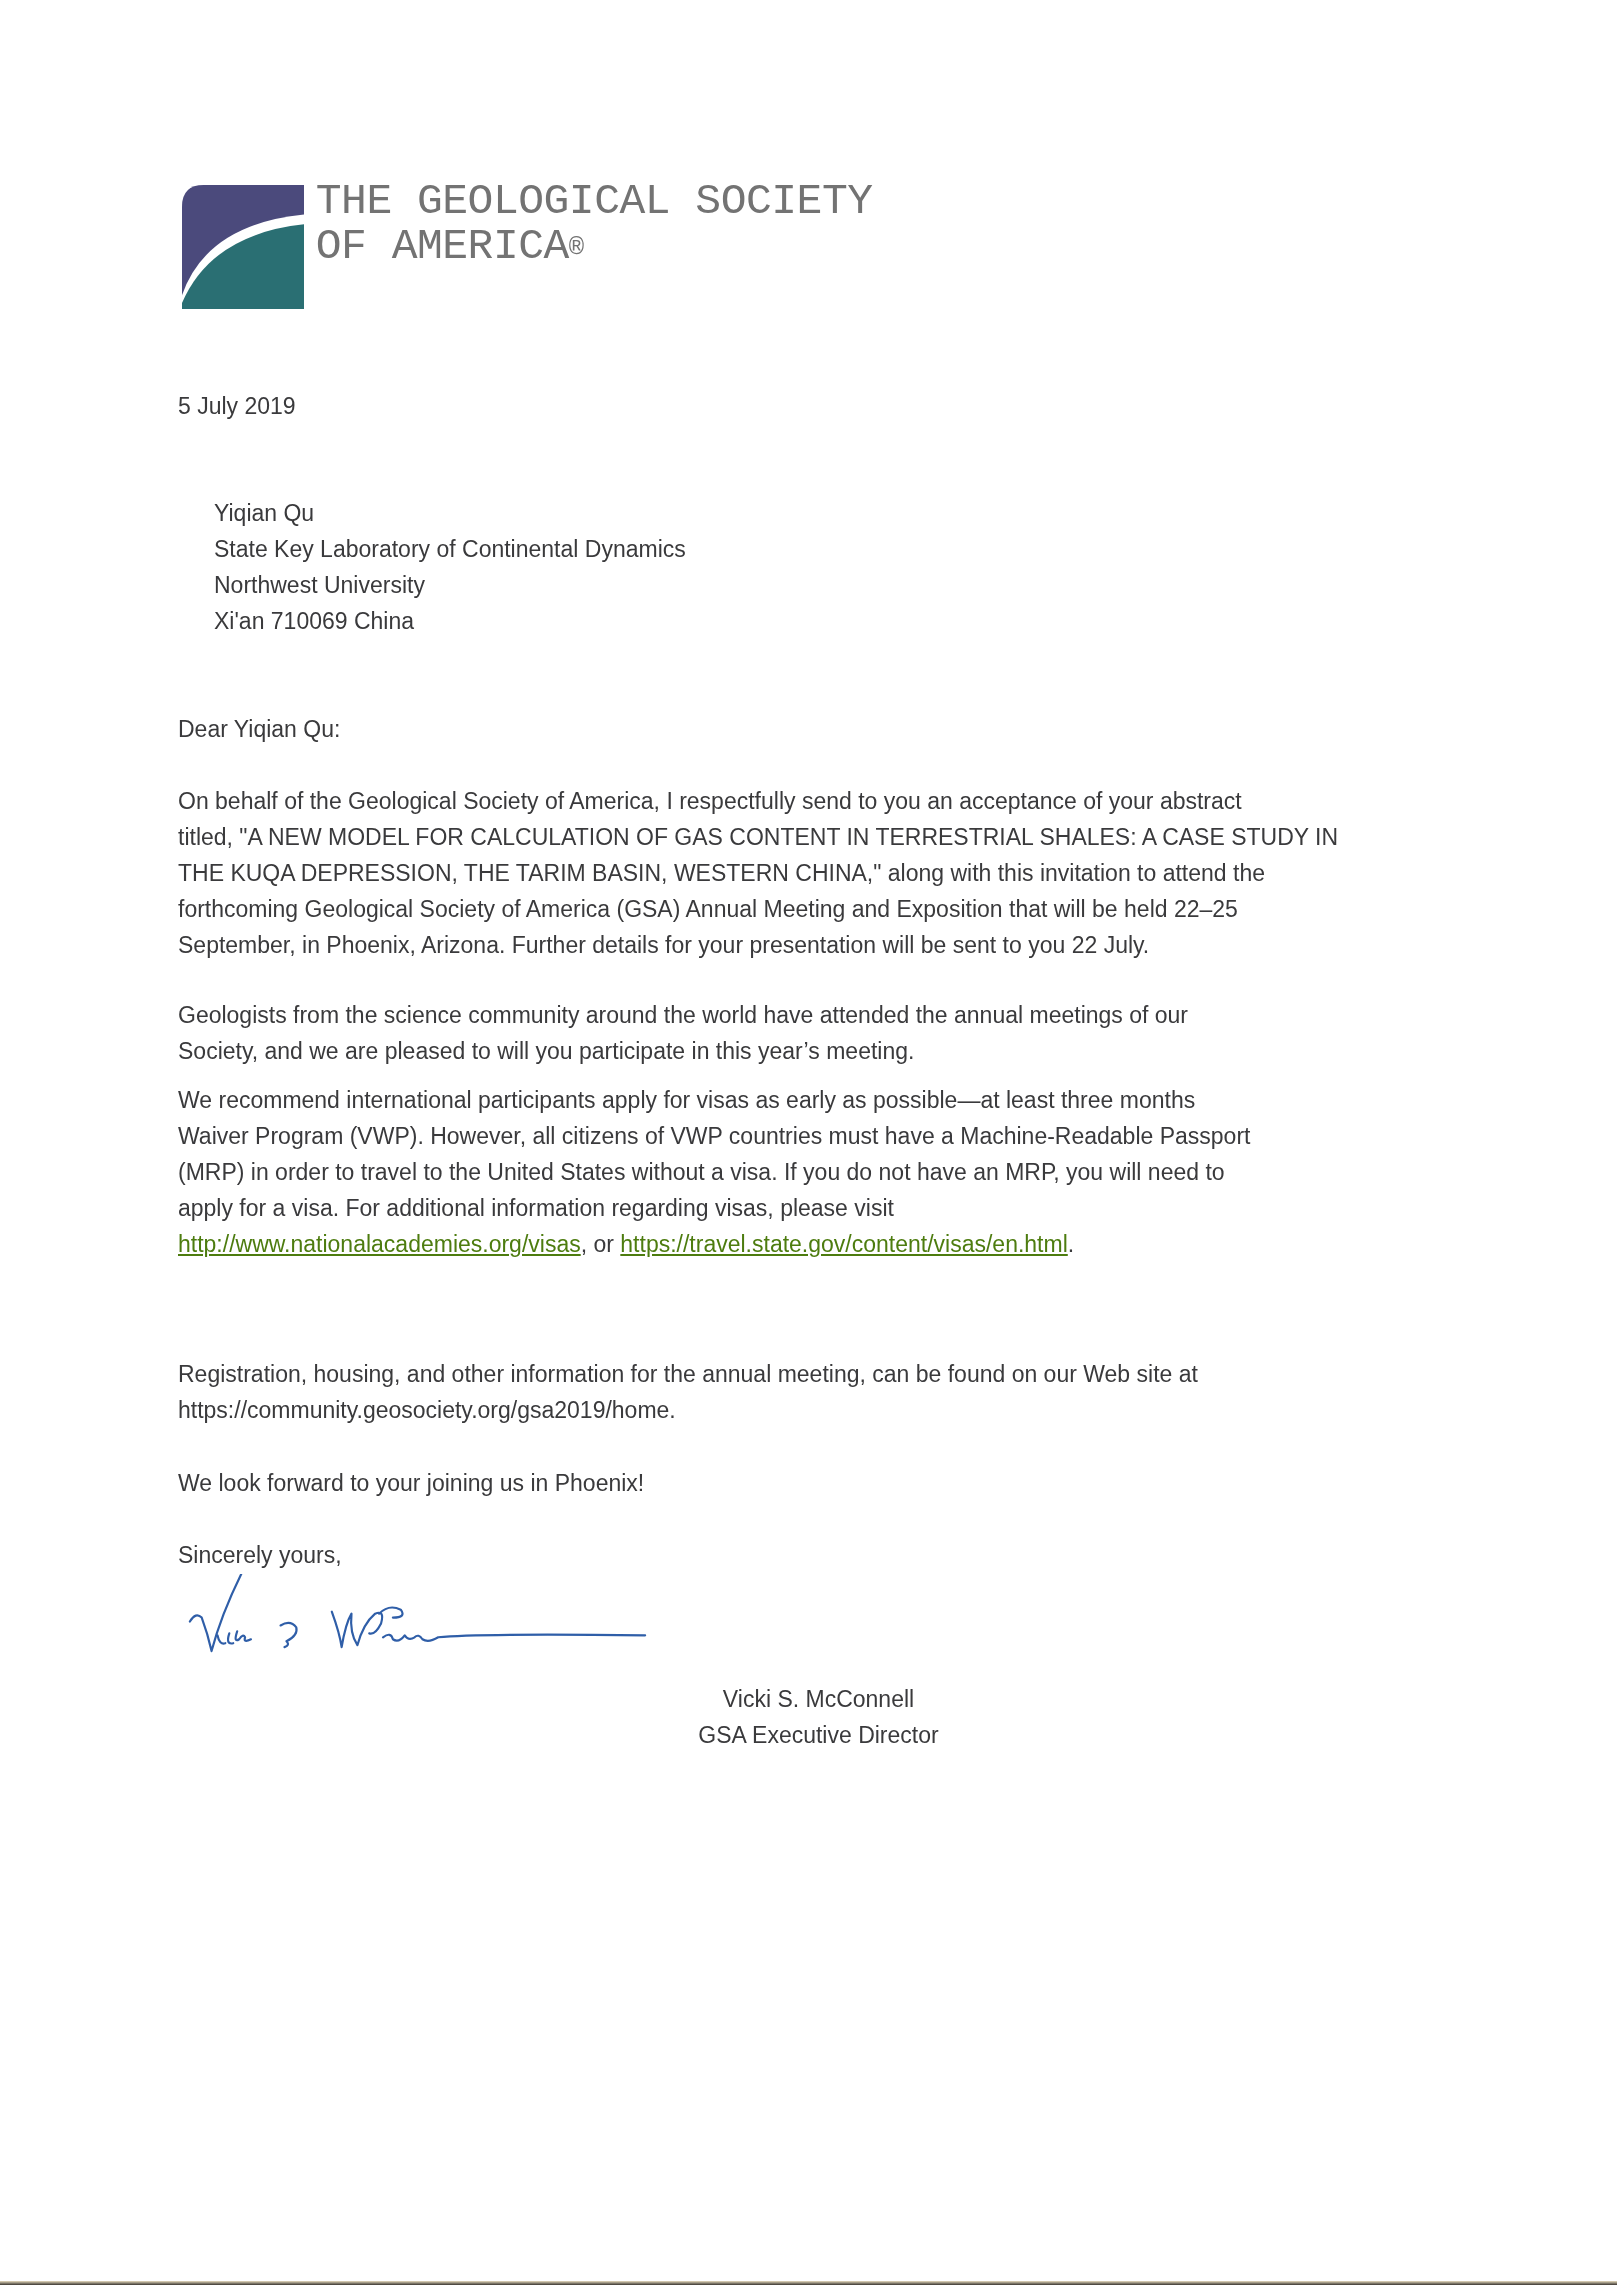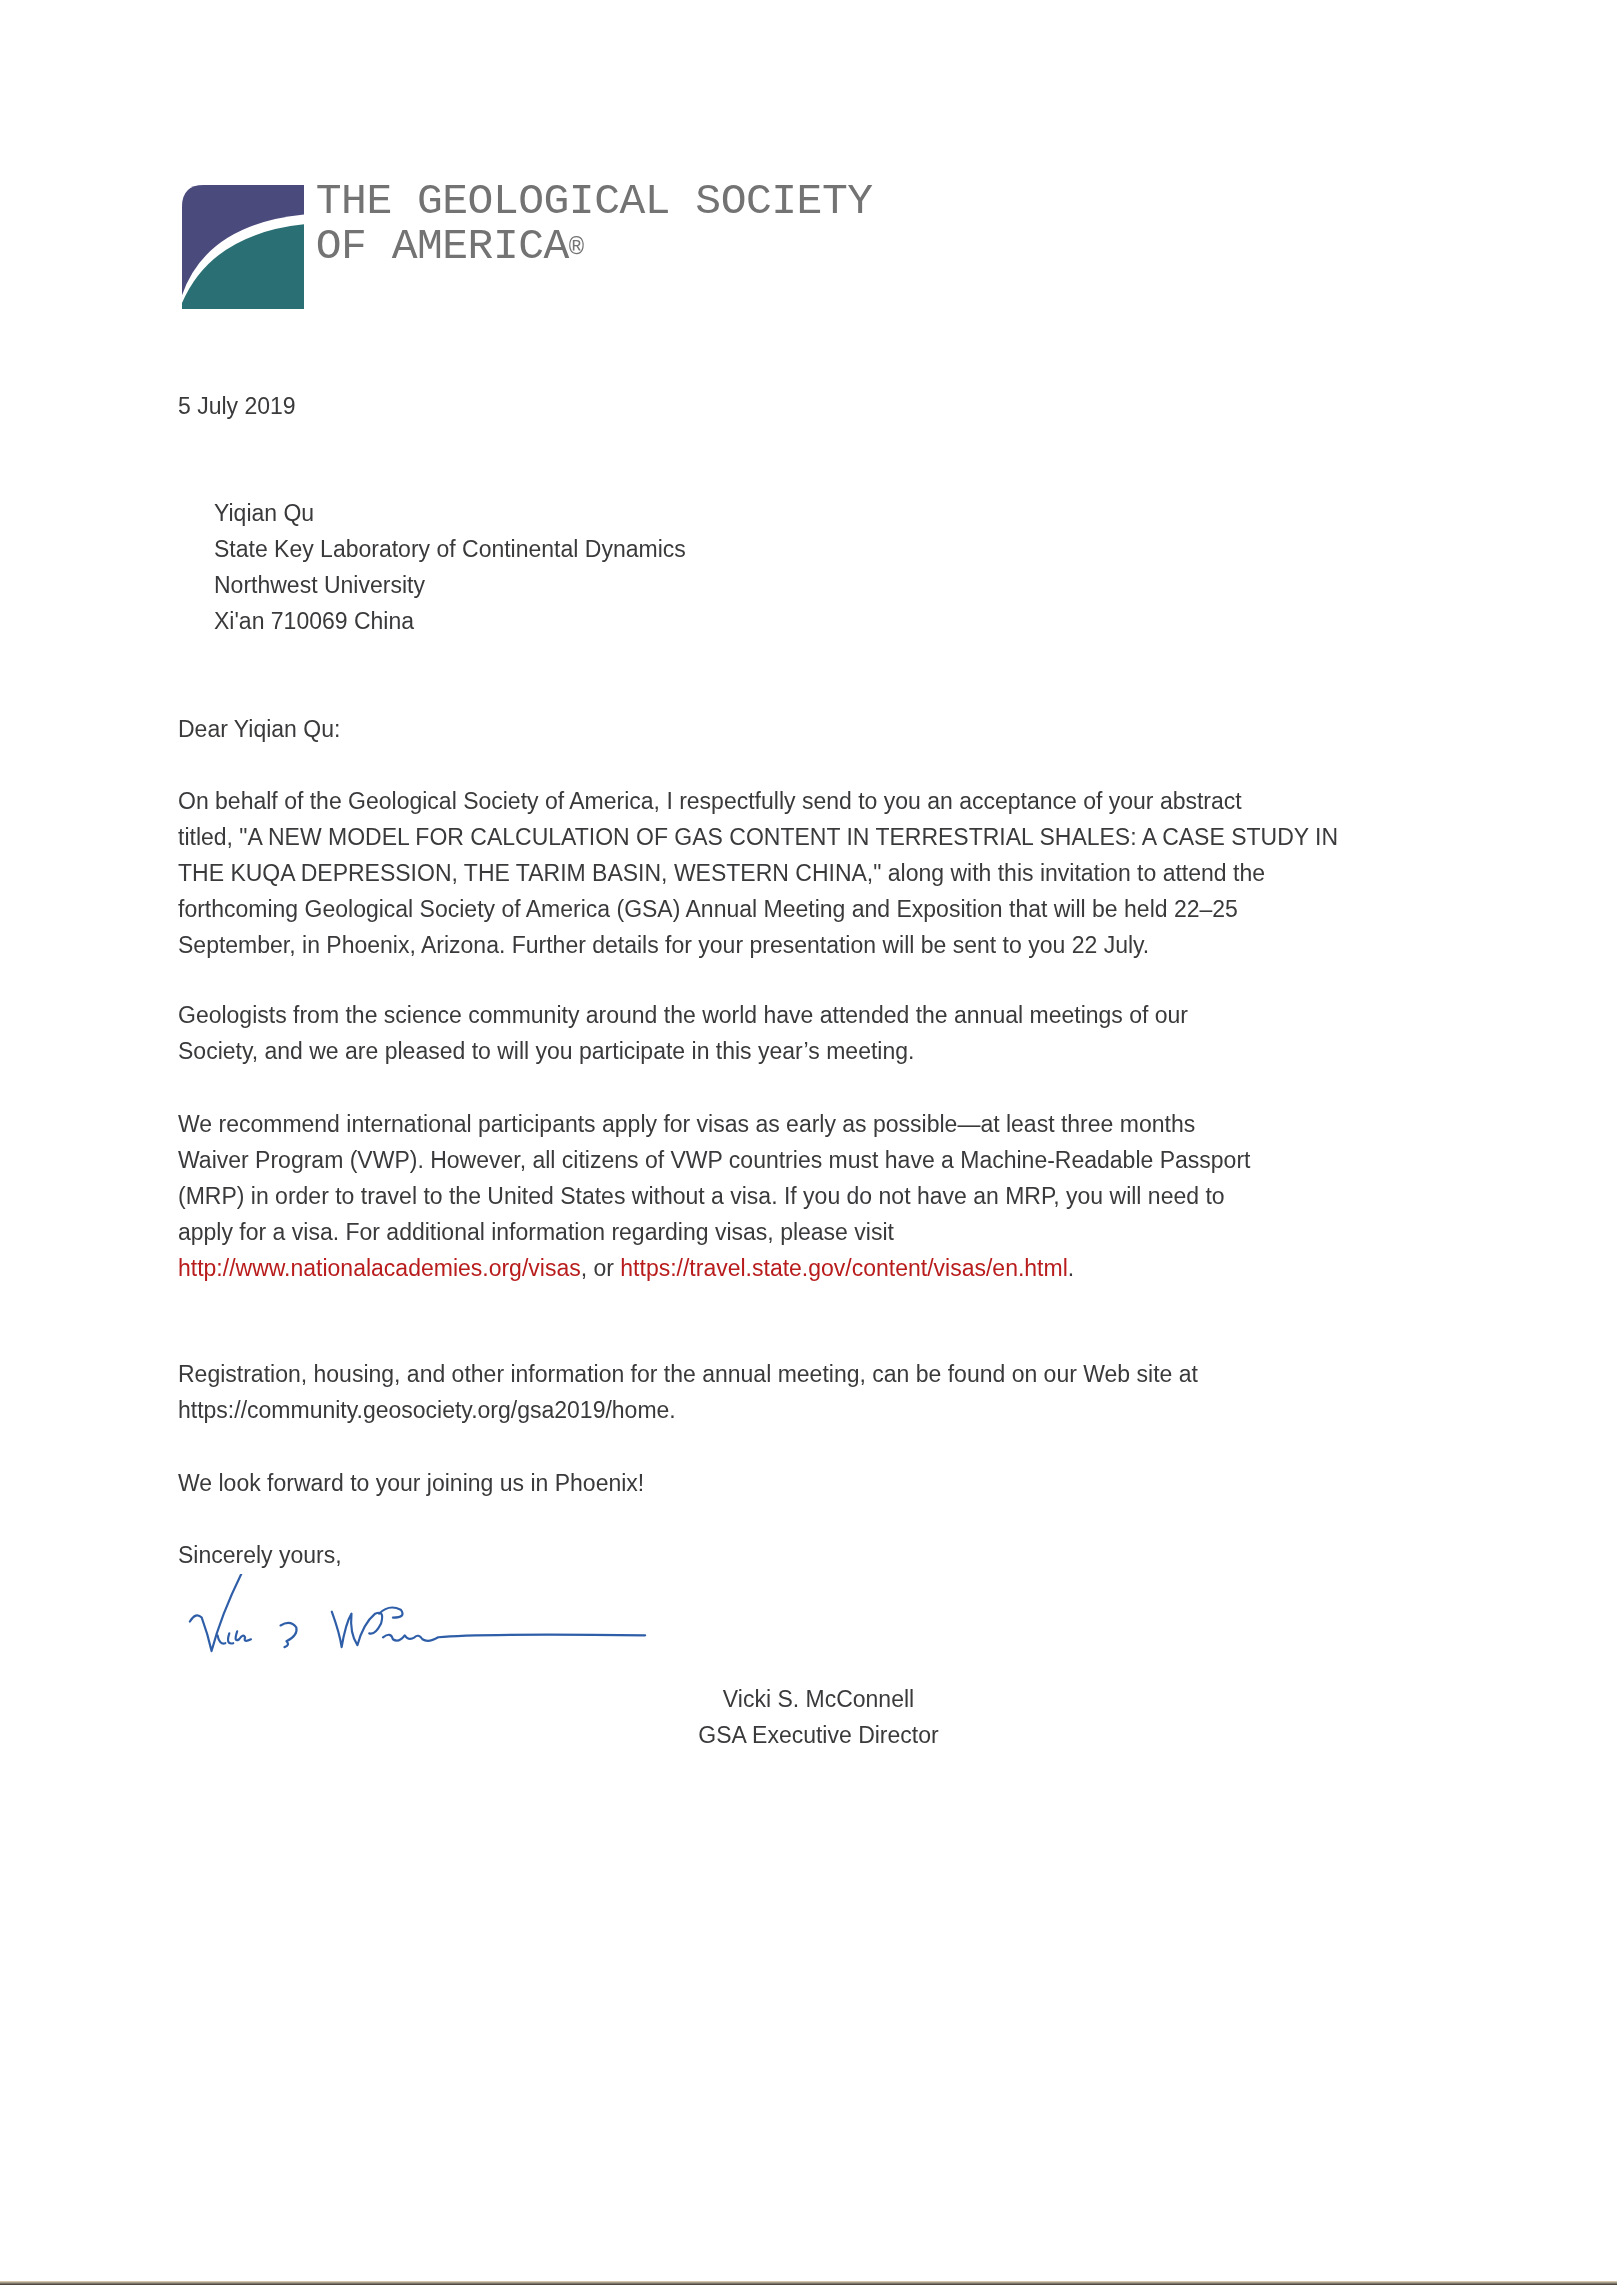--- a/index.html
+++ b/index.html
@@ -47,28 +47,29 @@
     width: 1281px;
     font-size: 23px;
     line-height: 36px;
     color: #3a3a3c;
   }
   .date { top: 388px; }
   .address { top: 495px; margin-left: 36px; }
   .salutation { top: 711px; }
   .p1 { top: 783px; }
   .p2 { top: 997px; }
-  .p3 { top: 1106px; }
+  .p3 { top: 1082px; }
   .p4 { top: 1356px; }
   .p5 { top: 1465px; }
   .closing { top: 1537px; }
   .signer { top: 1681px; text-align: center; }
   .letter p, .letter div.line { margin: 0; }
   a.link {
-    color: #b91c1c;
+    color: #4d7c0f;
+    text-decoration: underline;
     margin-top: 27px;
   }
   .signature {
     position: absolute;
     left: 182px;
     top: 1574px;
     width: 473px;
     height: 99px;
   }
 </style>

